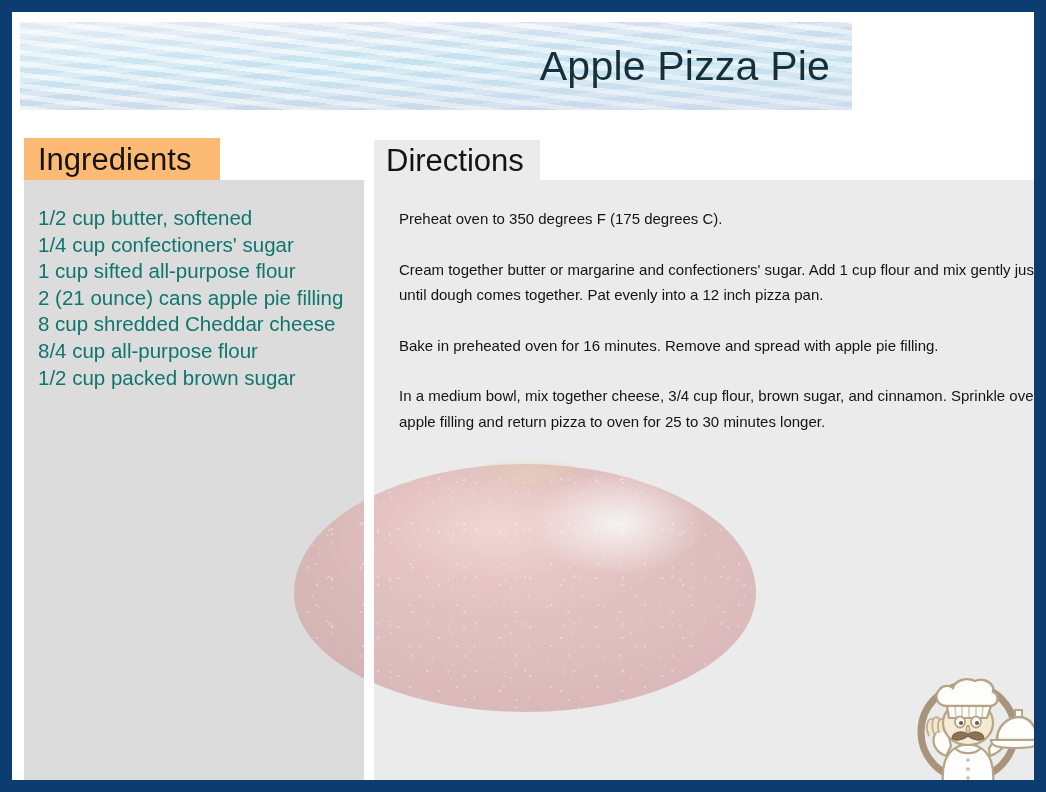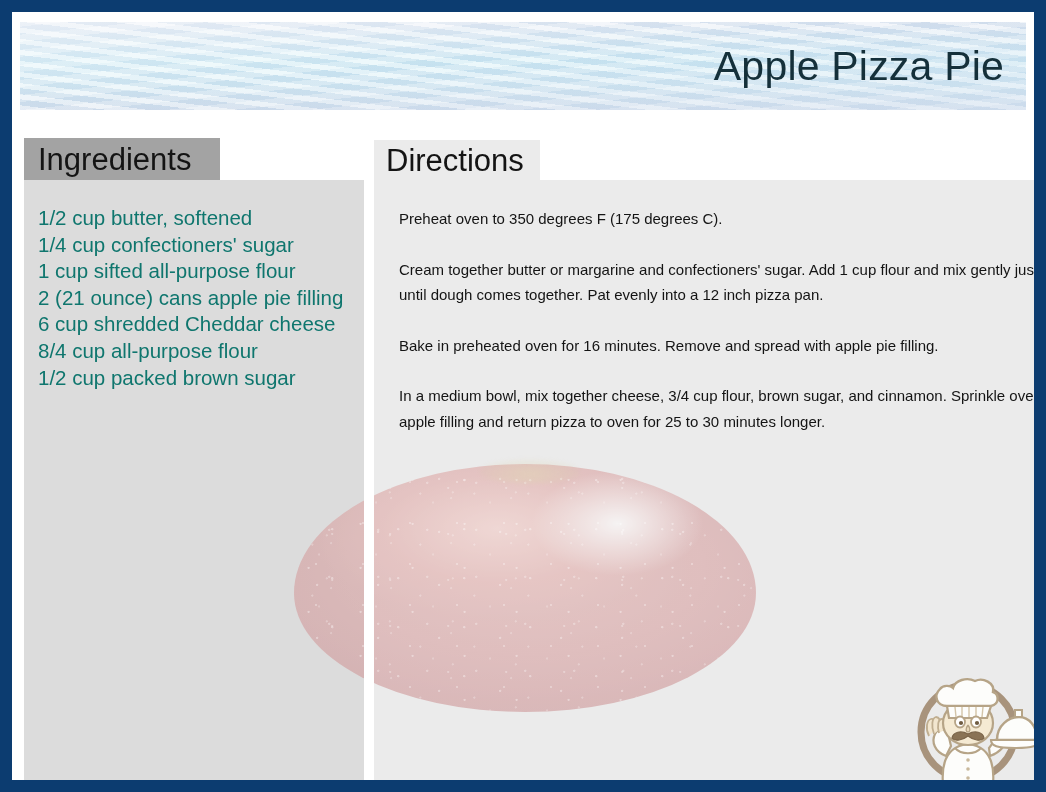--- a/index.html
+++ b/index.html
@@ -24,21 +24,21 @@
     height: 768px;
     background: #ffffff;
     overflow: hidden;
   }
 
   
   #banner {
     position: absolute;
     left: 8px;
     top: 10px;
-    width: 1006px;
+    width: 832px;
     height: 88px;
     background:
       linear-gradient(180deg, #dfe6f2 0%, #d6e9f4 18%, #cdeef7 45%, #d3ecf5 72%, #d8e2ef 100%);
     overflow: hidden;
   }
   #banner .weave {
     position: absolute;
     inset: -20px;
     background-image:
       repeating-linear-gradient(7deg,  rgba(255,255,255,0.55) 0px, rgba(255,255,255,0.55) 5px, rgba(186,205,226,0.28) 5px, rgba(186,205,226,0.28) 11px),
@@ -76,21 +76,21 @@
     line-height: 1;
     white-space: nowrap;
   }
 
   #ing-tab {
     left: 12px;
     top: 126px;
     width: 196px;
     height: 42px;
     padding-left: 14px;
-    background: #a3a3a3;
+    background: #fdba74;
   }
   #ing-panel {
     position: absolute;
     left: 12px;
     top: 168px;
     width: 340px;
     height: 611px;
     background: #dcdcdc;
   }
   #ing-list {
@@ -249,21 +249,21 @@
 
     <div id="gutter"></div>
     <div id="gutter-top"></div>
     <div id="dir-tab-gap"></div>
 
     <div id="ing-list">
       <div>1/2 cup butter, softened</div>
       <div>1/4 cup confectioners' sugar</div>
       <div>1 cup sifted all-purpose flour</div>
       <div>2 (21 ounce) cans apple pie filling</div>
-      <div>6 cup shredded Cheddar cheese</div>
+      <div>8 cup shredded Cheddar cheese</div>
       <div>8/4 cup all-purpose flour</div>
       <div>1/2 cup packed brown sugar</div>
     </div>
 
     <div id="dir-body">
       <p>Preheat oven to 350 degrees F (175 degrees C).</p>
       <p>Cream together butter or margarine and confectioners' sugar. Add 1 cup flour and mix gently just until dough comes together. Pat evenly into a 12 inch pizza pan.</p>
       <p>Bake in preheated oven for 16 minutes. Remove and spread with apple pie filling.</p>
       <p>In a medium bowl, mix together cheese, 3/4 cup flour, brown sugar, and cinnamon. Sprinkle over apple filling and return pizza to oven for 25 to 30 minutes longer.</p>
     </div>

